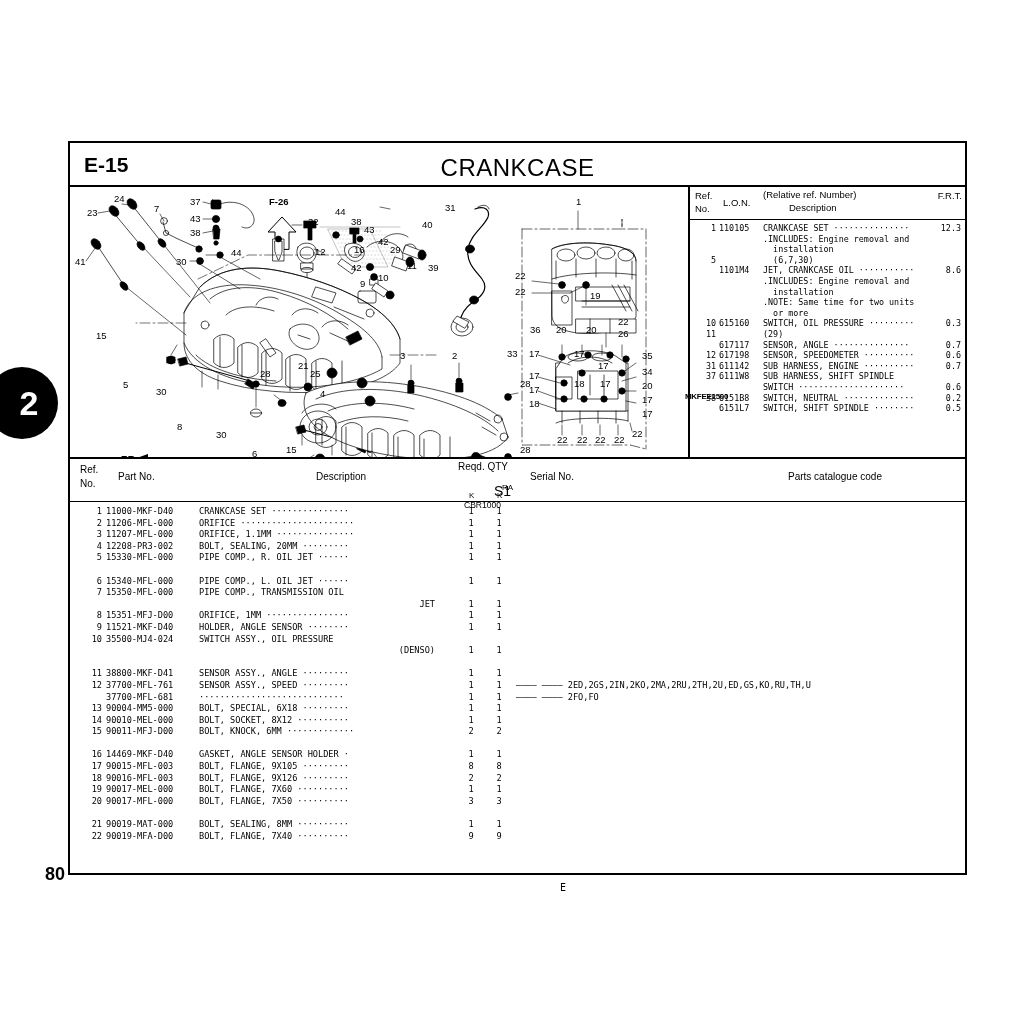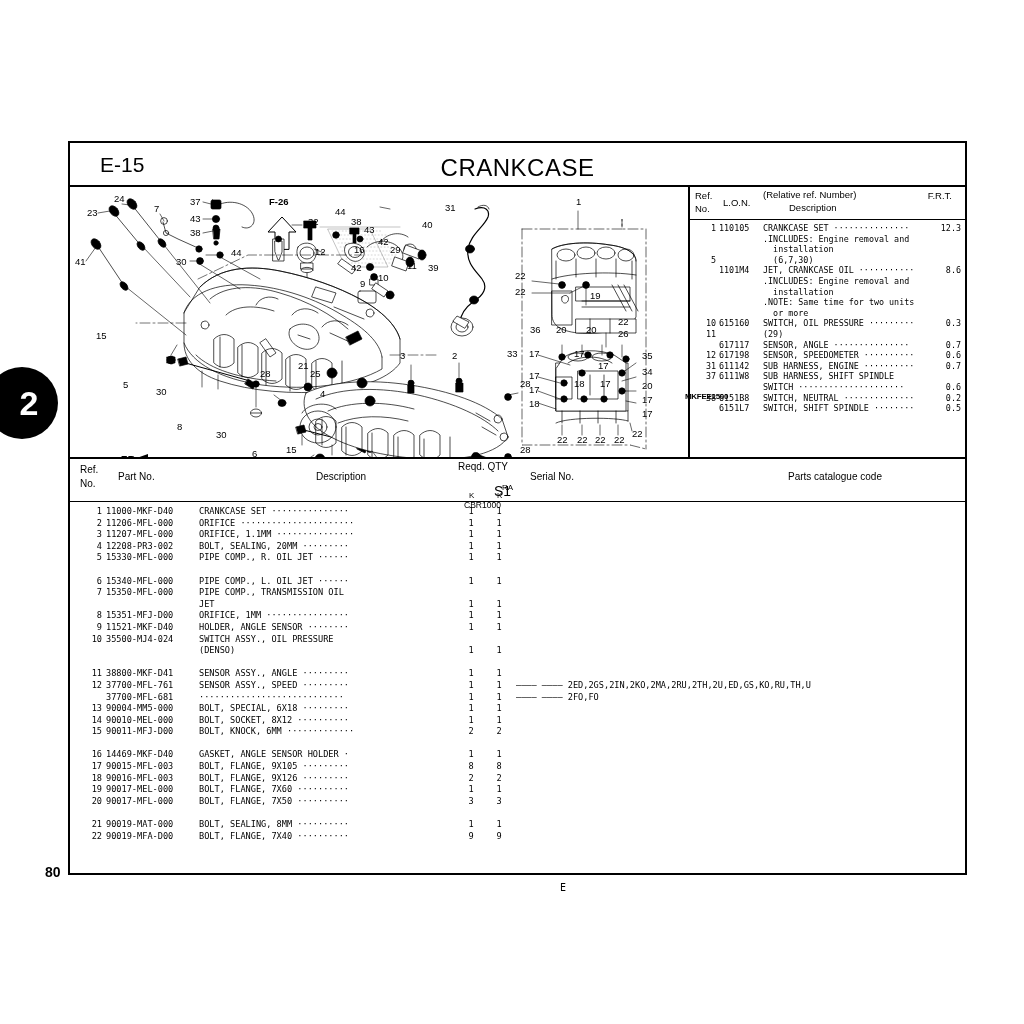--- a/index.html
+++ b/index.html
@@ -36,23 +36,22 @@
     position: absolute;
     left: 0; top: 0;
     width: 100%; height: 44px;
     border-bottom: 2px solid #000;
     box-sizing: border-box;
   }
   .title-code {
     position: absolute;
     left: 14px; top: 10px;
     font-size: 21px;
-    font-weight: normal;
+    font-weight: bold;
     letter-spacing: 0px;
-    margin-left: 16px;
   }
   .title-name {
     position: absolute;
     left: 0; top: 11px;
     width: 100%;
     text-align: center;
     font-size: 24px;
     letter-spacing: 0.5px;
   }
 
@@ -91,21 +90,21 @@
   .ref-head .rh {
     position: absolute;
     font-size: 9.5px;
     font-family: "Liberation Sans", sans-serif;
   }
   .rh-ref1 { left: 5px;  top: 3px; }
   .rh-ref2 { left: 5px;  top: 16px; }
   .rh-lon  { left: 33px; top: 10px; }
   .rh-rel  { left: 73px; top: 2px; }
   .rh-desc { left: 99px; top: 15px; }
-  .rh-frt  { right: 15px; top: 3px; }
+  .rh-frt  { right: 5px; top: 3px; }
 
   .ref-body {
     position: relative;
     padding: 3px 0 0 0;
     font-family: "DejaVu Sans Mono", monospace;
     font-size: 8.4px;
     line-height: 10.6px;
   }
   .ref-row {
     position: relative;
@@ -150,21 +149,21 @@
     padding-top: 4px;
     font-family: "DejaVu Sans Mono", monospace;
     font-size: 8.6px;
     line-height: 11.6px;
   }
   .prow { position: relative; height: 11.6px; white-space: pre; }
   .prow.spacer { height: 11.6px; }
   .p-ref  { position:absolute; left: 2px;  width: 30px; text-align:right; }
   .p-part { position:absolute; left: 36px; }
   .p-desc { position:absolute; left: 129px; }
-  .p-desc.right { left: 129px; width: 236px; text-align: left; }
+  .p-desc.right { left: 129px; width: 236px; text-align: right; }
   .p-q1   { position:absolute; left: 396px; width: 10px; text-align:center; }
   .p-q2   { position:absolute; left: 424px; width: 10px; text-align:center; }
   .p-ser  { position:absolute; left: 446px; }
 
   
   .tab-badge {
     position: absolute;
     left: -14px; top: 367px;
     width: 72px; height: 72px;
     background: #000;
@@ -179,21 +178,21 @@
     color: #fff;
     font-size: 34px;
     font-weight: bold;
     padding-left: 14px;
     box-sizing: border-box;
   }
 
   .page-num {
     position: absolute;
     left: 45px; top: 864px;
-    font-size: 14px;
+    font-size: 18px;
     font-weight: bold;
   }
 
   .footer-date {
     position: absolute;
     left: 0; top: 882px;
     width: 1024px;
     text-align: center;
     font-family: "DejaVu Sans Mono", monospace;
     font-size: 10px;

